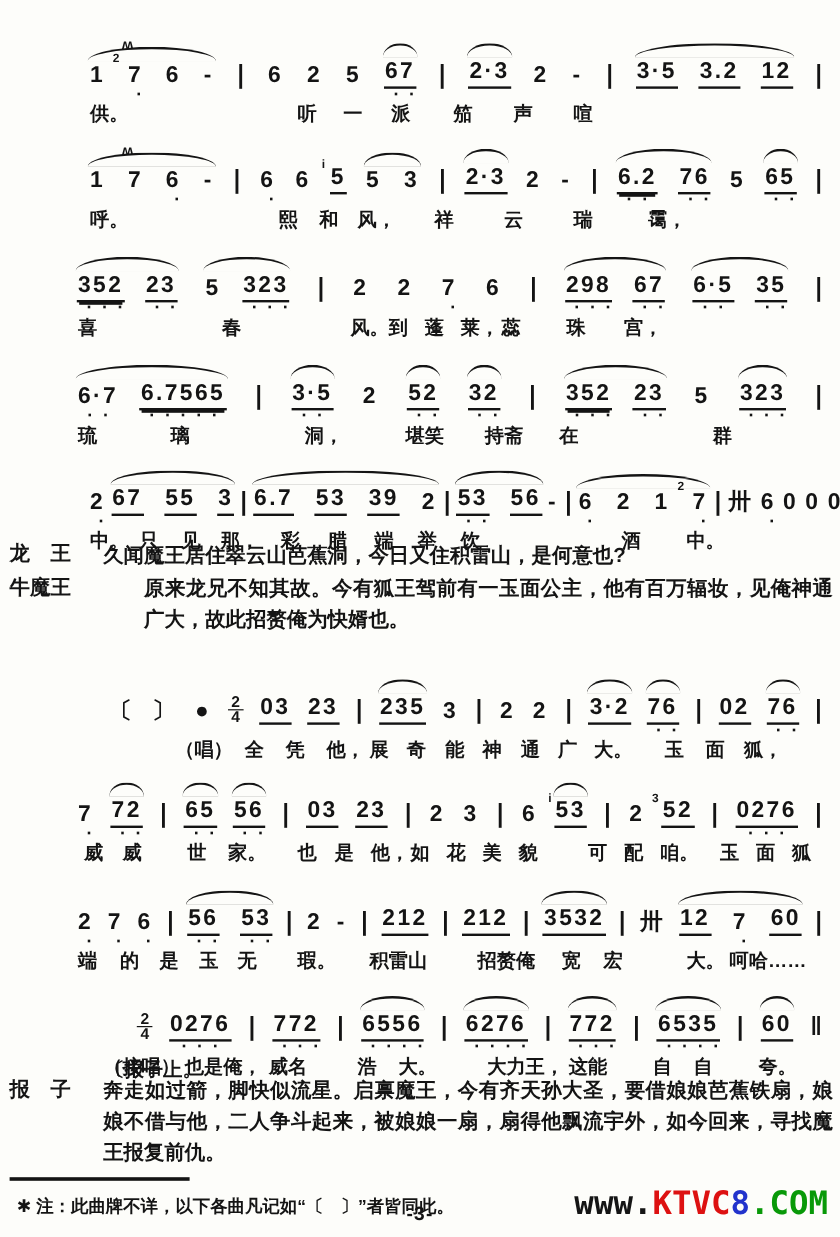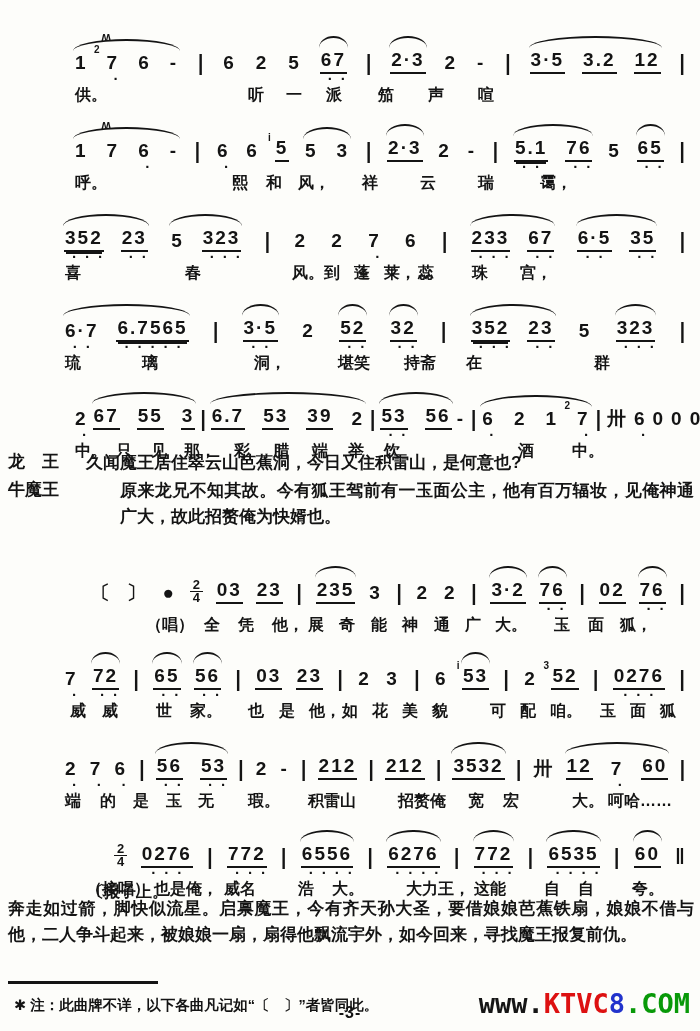--- a/index.html
+++ b/index.html
@@ -114,21 +114,21 @@
             <span class="nt"><span class="ntx">3</span></span>
           </span>
           <span class="nt bar"><span class="ntx">|</span></span>
           <span class="grp arc">
             <span class="nt u1"><span class="ntx">2·3</span></span>
           </span>
           <span class="nt"><span class="ntx">2</span></span>
           <span class="nt"><span class="ntx">-</span></span>
           <span class="nt bar"><span class="ntx">|</span></span>
           <span class="grp arc">
-            <span class="nt u2"><span class="ntx">5.1</span><span class="dots">··</span></span>
+            <span class="nt u2"><span class="ntx">6.2</span><span class="dots">··</span></span>
             <span class="nt u1"><span class="ntx">76</span><span class="dots">··</span></span>
           </span>
           <span class="nt"><span class="ntx">5</span></span>
           <span class="grp arc">
             <span class="nt u1"><span class="ntx">65</span><span class="dots">··</span></span>
           </span>
           <span class="nt bar"><span class="ntx">|</span></span>
         </div>
         <div class="lyrics">
           <span style="left: 3px;">呼。</span>
@@ -151,21 +151,21 @@
             <span class="nt"><span class="ntx">5</span></span>
             <span class="nt u1"><span class="ntx">323</span><span class="dots">···</span></span>
           </span>
           <span class="nt bar"><span class="ntx">|</span></span>
           <span class="nt"><span class="ntx">2</span></span>
           <span class="nt"><span class="ntx">2</span></span>
           <span class="nt"><span class="ntx">7</span><span class="dots">·</span></span>
           <span class="nt"><span class="ntx">6</span></span>
           <span class="nt bar"><span class="ntx">|</span></span>
           <span class="grp arc">
-            <span class="nt u1"><span class="ntx">233</span><span class="dots">···</span></span>
+            <span class="nt u1"><span class="ntx">298</span><span class="dots">···</span></span>
             <span class="nt u1"><span class="ntx">67</span><span class="dots">··</span></span>
           </span>
           <span class="grp arc">
             <span class="nt u1"><span class="ntx">6·5</span><span class="dots">··</span></span>
             <span class="nt u1"><span class="ntx">35</span><span class="dots">··</span></span>
           </span>
           <span class="nt bar"><span class="ntx">|</span></span>
         </div>
         <div class="lyrics">
           <span style="left: 3px;">喜</span>
@@ -459,20 +459,21 @@
       </div>
       <div class="dialogue" style="top: 450px; justify-content: flex-end;">
         <div class="speaker">龙　王</div>
         <div class="dtext">久闻魔王居住翠云山芭蕉洞，今日又住积雷山，是何意也?</div>
       </div>
       <div class="dialogue" style="top: 478px; gap: 34px;">
         <div class="speaker">牛魔王</div>
         <div class="dtext">原来龙兄不知其故。今有狐王驾前有一玉面公主，他有百万辐妆，见俺神通广大，故此招赘俺为快婿也。</div>
       </div>
       <div class="dialogue" style="top: 896px;">
+        <div class="speaker">报　子</div>
         <div class="dtext">奔走如过箭，脚快似流星。启禀魔王，今有齐天孙大圣，要借娘娘芭蕉铁扇，娘娘不借与他，二人争斗起来，被娘娘一扇，扇得他飘流宇外，如今回来，寻找魔王报复前仇。</div>
       </div>
     </div>
 
   <div class="rule"></div>
 
   <div class="footnote"><span class="mk">✱</span><span>注：</span><span>此曲牌不详，以下各曲凡记如“〔　〕”者皆同此。</span></div>
 
   <div class="pagenum">-3-</div>
 

